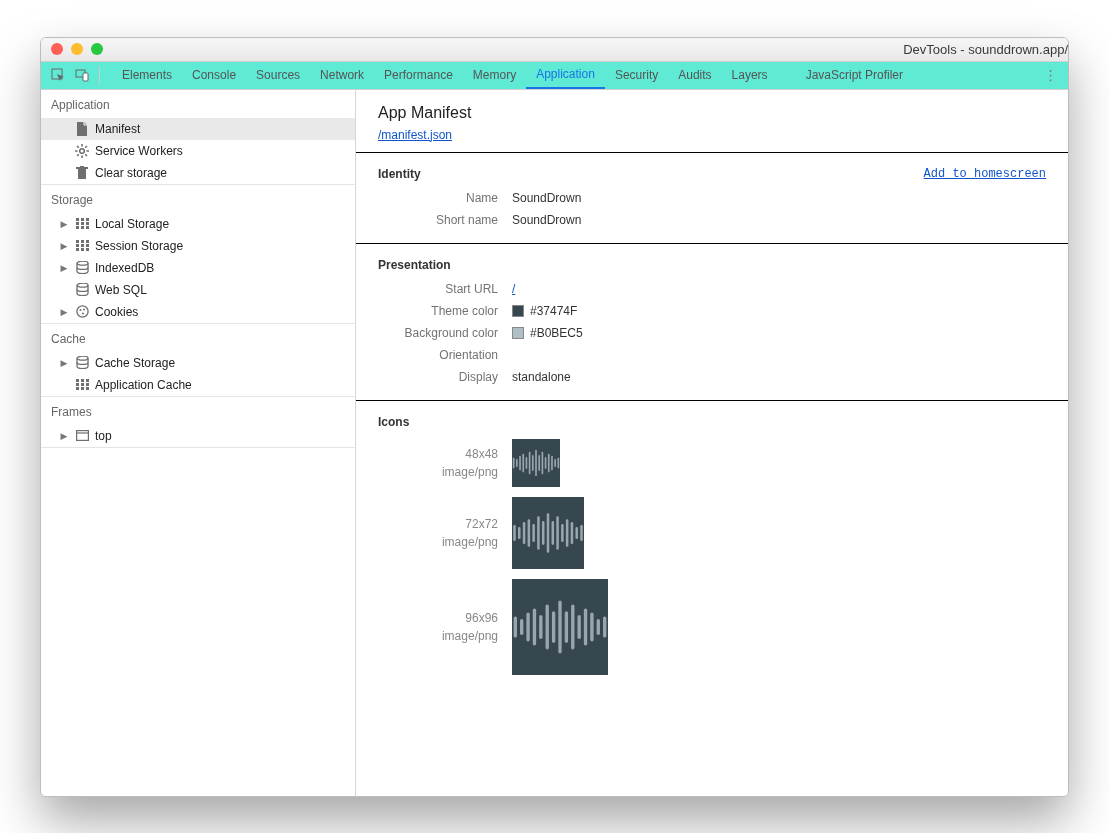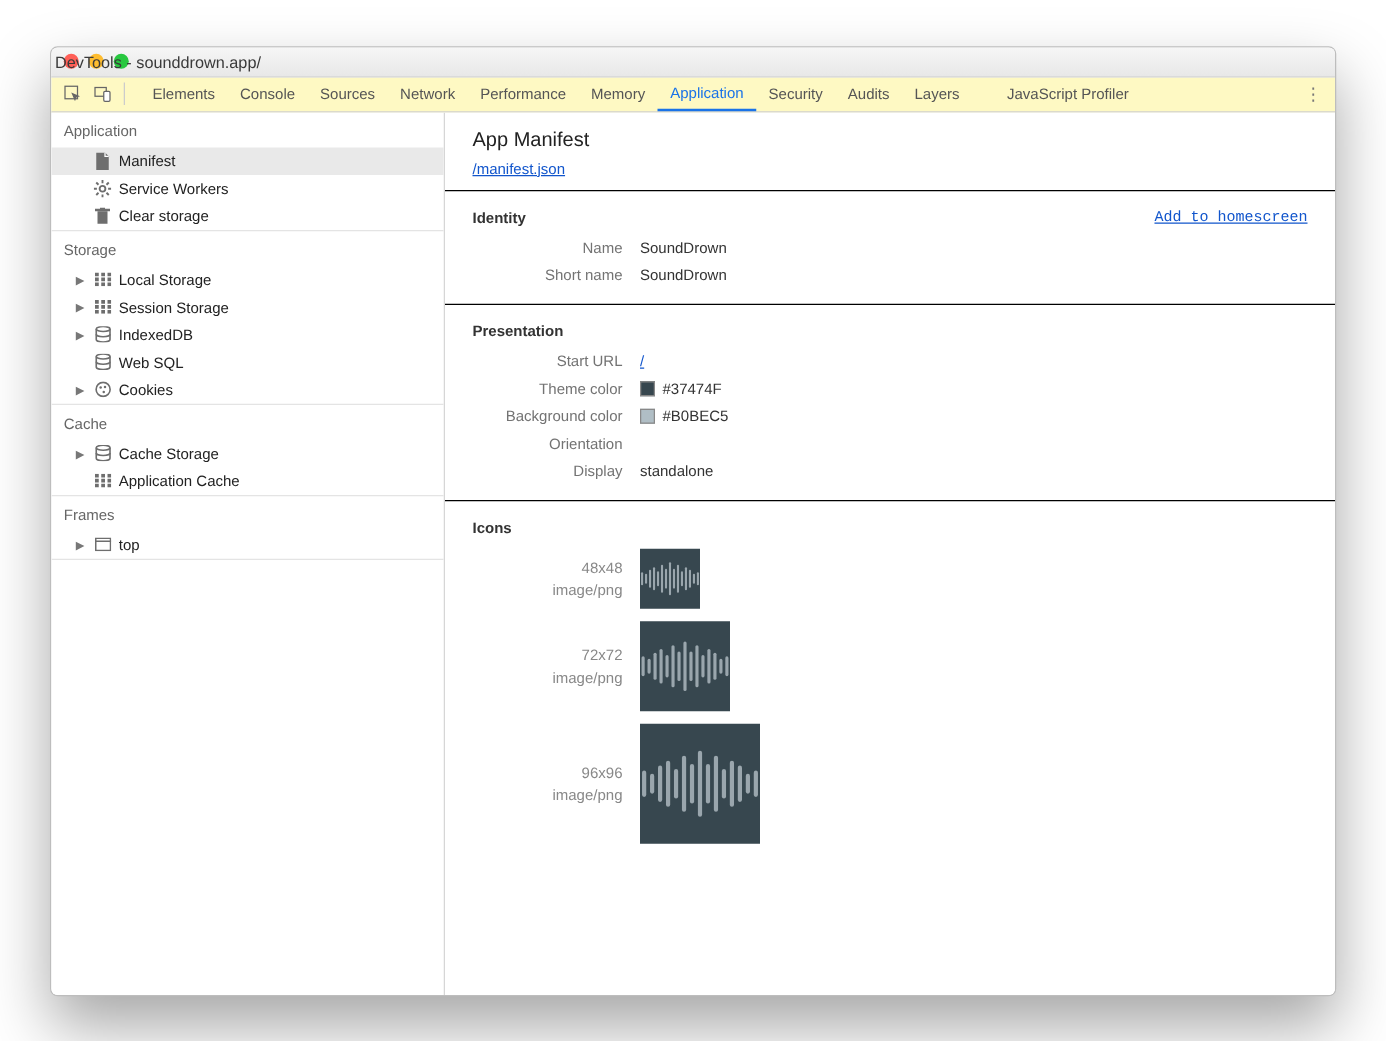--- a/index.html
+++ b/index.html
@@ -33,24 +33,24 @@
     align-items:center;
     position:relative;
     font-size:13px;
     color:#3a3a3a;
   }
   .traffic-lights { display:flex; gap:8px; padding-left:10px; }
   .dot{ width:12px; height:12px; border-radius:50%; }
   .dot.red{background:#ff5f57;}
   .dot.yellow{background:#febc2e;}
   .dot.green{background:#28c840;}
-  .titlebar-title{ position:absolute; left:3px; right:0; text-align:left; pointer-events:none;}
+  .titlebar-title{ position:absolute; left:16px; right:0; text-align:right; pointer-events:none;}
   .toolbar{
     height:28px;
-    background:#fef9c3;
+    background:#5eead4;
     border-bottom:1px solid #d0d0d0;
     display:flex;
     align-items:center;
     padding:0 6px;
     gap:2px;
     color:#555;
   }
   .tool-icon{ width:22px; height:22px; display:flex; align-items:center; justify-content:center; color:#666; }
   .tabgroup{ display:flex; margin-left:6px; gap:0; }
   .tab{ padding:0 10px; height:28px; display:flex; align-items:center; color:#555; cursor:default; font-size:12px; }

